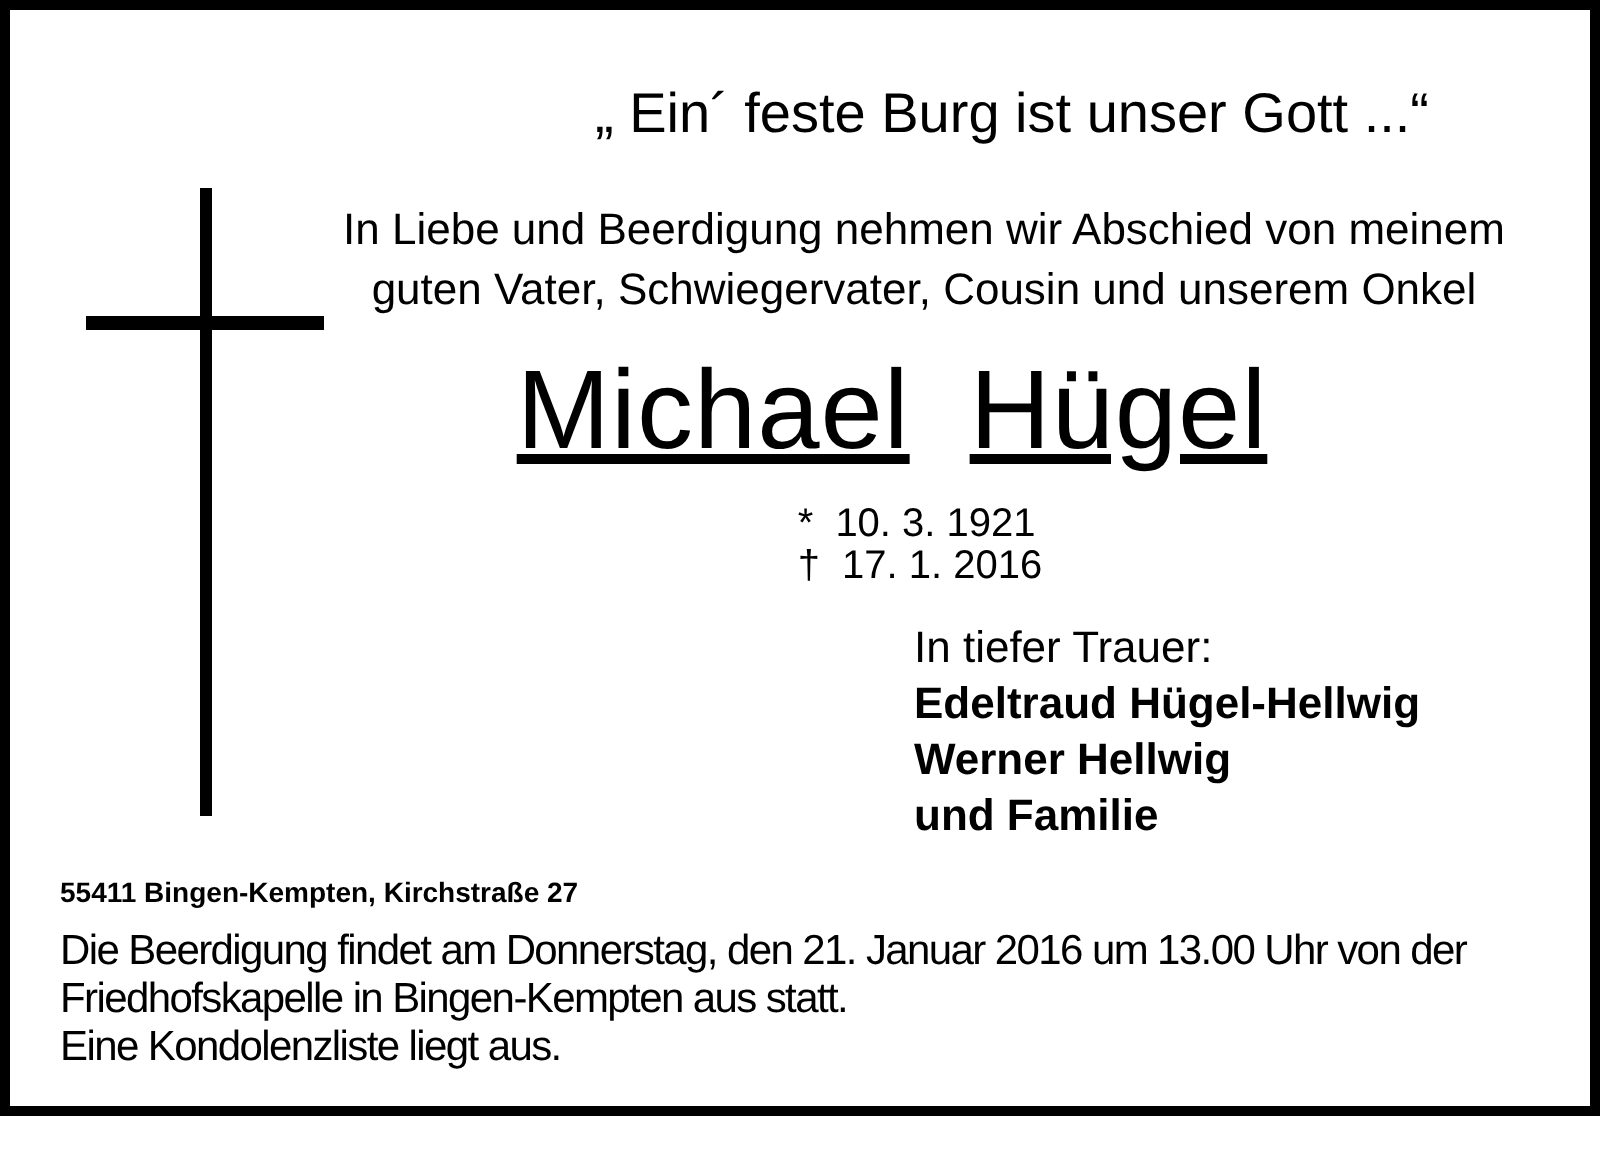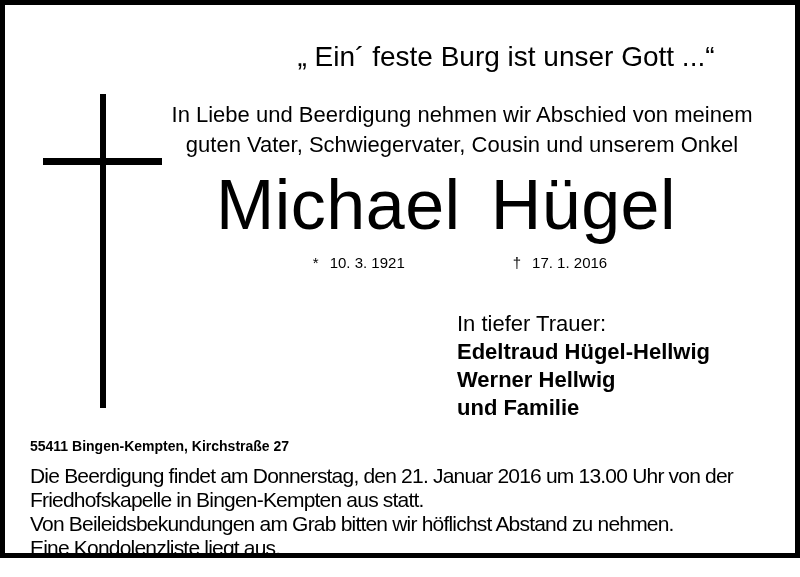--- a/index.html
+++ b/index.html
@@ -61,35 +61,37 @@
     text-align: center;
   }
   .intro div { white-space: nowrap; }
   .deceased-name {
     position: absolute;
     top: 163px;
     left: 441px;
     transform: translateX(-50%);
     display: flex;
     column-gap: 30px;
-    font-size: 70px;
+    font-size: 56px;
     line-height: 74px;
     letter-spacing: 0.5px;
     white-space: nowrap;
+    text-decoration: underline;
   }
   .dates {
     position: absolute;
     top: 247px;
     left: 455px;
     transform: translateX(-50%);
     display: flex;
     column-gap: 108px;
-    font-size: 15px;
+    font-size: 20px;
     line-height: 21px;
     white-space: nowrap;
+    flex-direction: column;
   }
   .dates .sym { margin-right: 11px; }
   .mourning {
     position: absolute;
     top: 305px;
     left: 452px;
     font-size: 22px;
     line-height: 28px;
   }
   .mourning .mourner { font-weight: bold; }
@@ -148,17 +150,16 @@
     <div class="mourner">Edeltraud Hügel-Hellwig</div>
     <div class="mourner">Werner Hellwig</div>
     <div class="mourner">und Familie</div>
   </div>
 
   <div class="address">55411 Bingen-Kempten, Kirchstraße 27</div>
 
   <div class="funeral">
     <div>Die Beerdigung findet am Donnerstag, den 21. Januar 2016 um 13.00 Uhr von der</div>
     <div>Friedhofskapelle in Bingen-Kempten aus statt.</div>
-    <div>Von Beileidsbekundungen am Grab bitten wir höflichst Abstand zu nehmen.</div>
     <div>Eine Kondolenzliste liegt aus.</div>
   </div>
 
 </div>
 
 </body></html>

